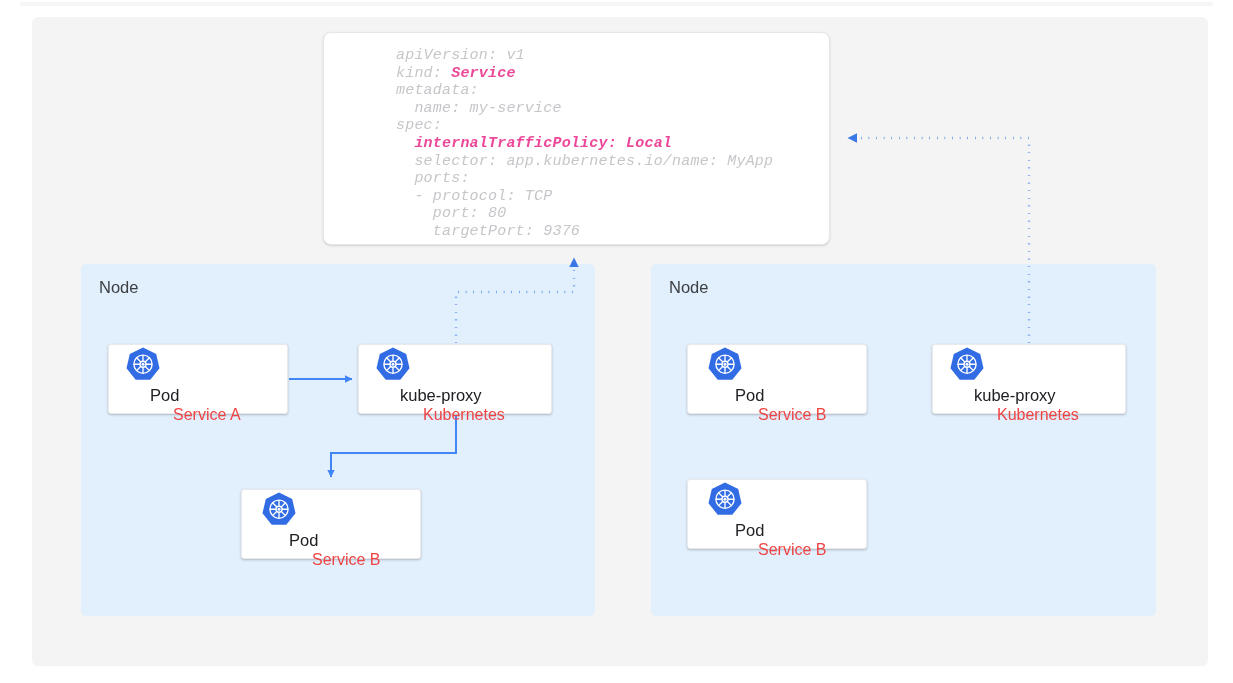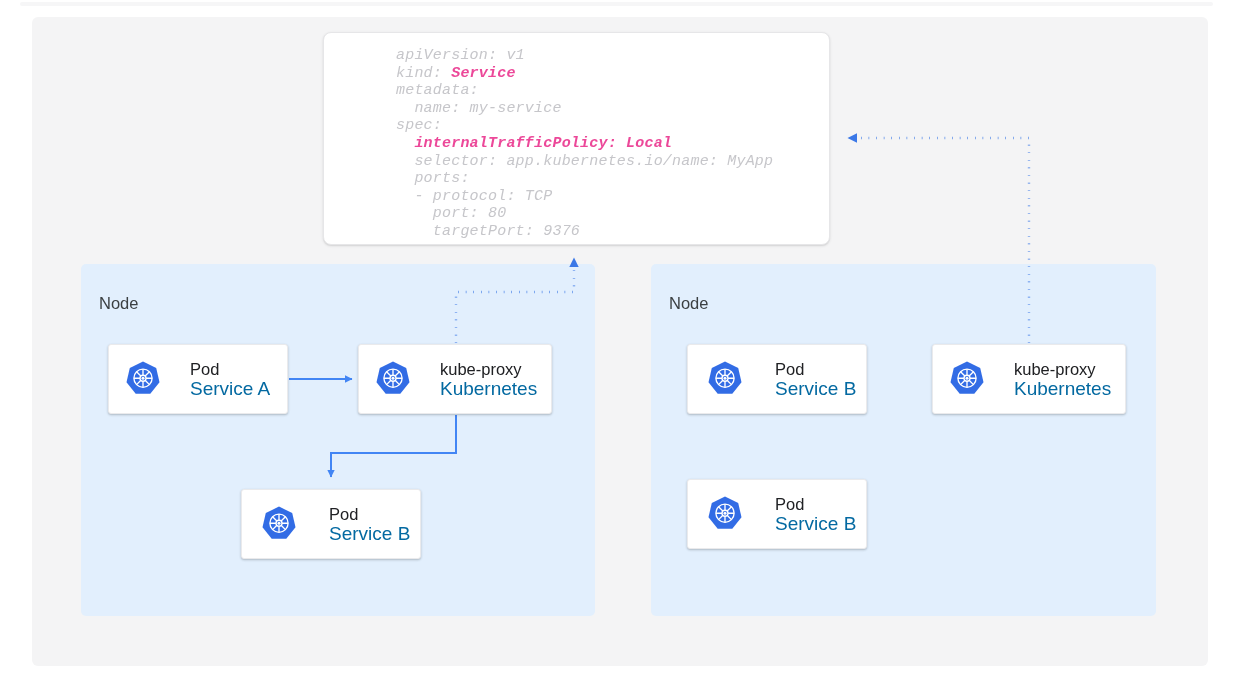--- a/index.html
+++ b/index.html
@@ -71,58 +71,60 @@
   .node {
     position: absolute;
     background: #e2effd;
     border-radius: 5px;
   }
   .node-left  { left: 81px;  top: 264px; width: 514px; height: 352px; }
   .node-right { left: 651px; top: 264px; width: 505px; height: 352px; }
   .node-label {
     position: absolute;
     left: 18px;
-    top: 30px;
+    top: 14px;
     font-size: 16.5px;
     color: #3c4043;
     font-family: "Liberation Sans", sans-serif;
   }
 
   
   .card {
     position: absolute;
     background: #ffffff;
     border: 1px solid #eaeaec;
     border-radius: 3px;
     box-shadow: 0 1px 2px rgba(60,64,67,0.22), 0 1px 3px rgba(60,64,67,0.10);
     box-sizing: border-box;
     display: flex;
-    align-items: center;
+    align-items: flex-start;
+    flex-direction: column;
   }
   .card .k8s-icon {
     flex: 0 0 auto;
     width: 40px;
     height: 40px;
   }
   .card .card-text {
     display: flex;
     flex-direction: column;
     justify-content: center;
   }
   .card-title {
     font-size: 16.5px;
     color: #202124;
     line-height: 20px;
     white-space: nowrap;
   }
   .card-sub {
-    font-size: 19px;
-    color: #0369a1;
+    font-size: 16px;
+    color: #ef4444;
     line-height: 20px;
     white-space: nowrap;
+    margin-left: 23px;
   }
 
   
   .c-pod-a      { left: 108px; top: 344px; width: 180px; height: 70px; padding-left: 14px; }
   .c-pod-a .card-text  { margin-left: 27px; }
   .c-kproxy-l   { left: 358px; top: 344px; width: 194px; height: 70px; padding-left: 14px; }
   .c-kproxy-l .card-text { margin-left: 27px; }
   .c-pod-b-l    { left: 241px; top: 489px; width: 180px; height: 70px; padding-left: 17px; }
   .c-pod-b-l .card-text { margin-left: 30px; }
   .c-pod-b-r1   { left: 687px; top: 344px; width: 180px; height: 70px; padding-left: 17px; }

